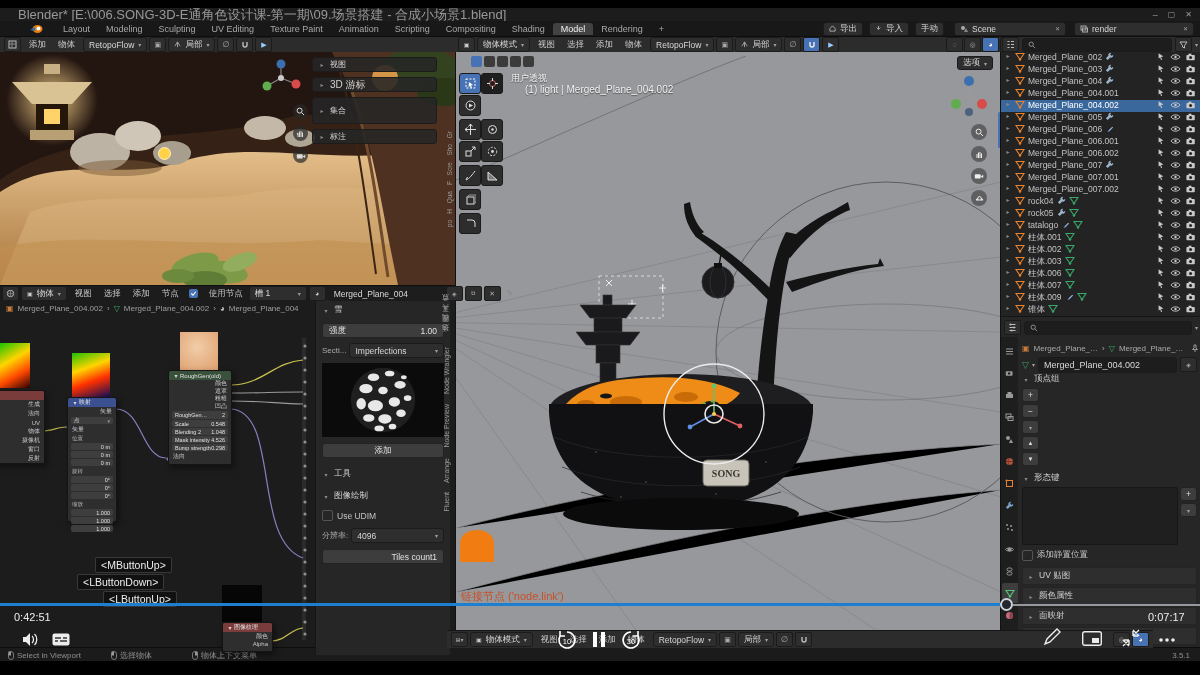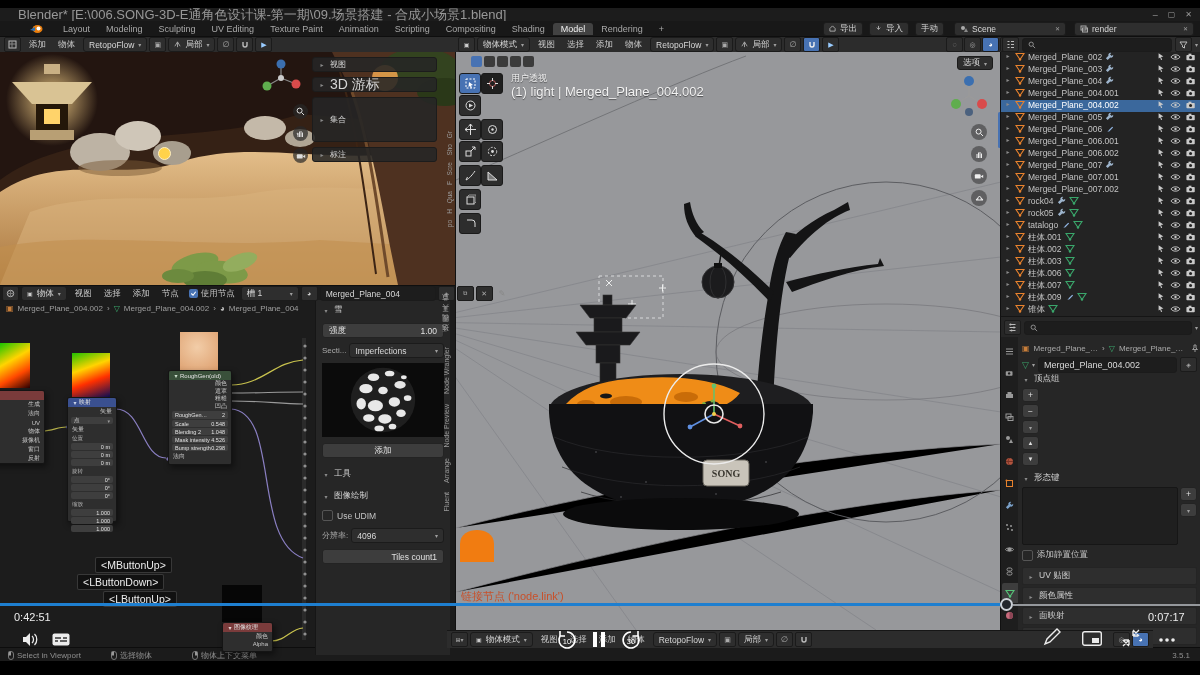--- a/index.html
+++ b/index.html
@@ -317,24 +317,24 @@
 
   <div class="ab" style="left:312px;top:57px;width:125px;z-index:3;display:flex;flex-direction:column;gap:5px">
 
       <div style="height:13px;background:rgba(38,38,38,.88);border:1px solid #1c1c1c;border-radius:3px;display:flex;align-items:center;gap:4px;padding:0 5px">
         <span class="caret">▸</span>
         <span style="font-size:8px;color:#d5d5d5">视图</span>
       </div>
 
       <div style="height:13px;background:rgba(38,38,38,.88);border:1px solid #1c1c1c;border-radius:3px;display:flex;align-items:center;gap:4px;padding:0 5px">
         <span class="caret">▸</span>
-        <span style="font-size:14px;color:#d5d5d5">3D 游标</span>
-      </div>
-
-      <div style="height:13px;background:rgba(38,38,38,.88);border:1px solid #1c1c1c;border-radius:3px;display:flex;align-items:center;gap:4px;padding:15px 5px">
+        <span style="font-size:10px;color:#d5d5d5">3D 游标</span>
+      </div>
+
+      <div style="height:13px;background:rgba(38,38,38,.88);border:1px solid #1c1c1c;border-radius:3px;display:flex;align-items:center;gap:4px;padding:6px 5px">
         <span class="caret">▸</span>
         <span style="font-size:8px;color:#d5d5d5">集合</span>
       </div>
 
       <div style="height:13px;background:rgba(38,38,38,.88);border:1px solid #1c1c1c;border-radius:3px;display:flex;align-items:center;gap:4px;padding:0 5px">
         <span class="caret">▸</span>
         <span style="font-size:8px;color:#d5d5d5">标注</span>
       </div>
 
   </div>
@@ -362,21 +362,21 @@
         <span style="font-size:6px;color:#ccc">▣</span>
         <span>物体</span>
         <span class="chev">▾</span>
       </div>
     <div class="row">
       <span class="hmenu">视图</span>
         <span class="hmenu">选择</span>
         <span class="hmenu">添加</span>
         <span class="hmenu">节点</span>
     </div>
-    <div class="row" style="gap:3px;margin-left:2px">
+    <div class="row" style="gap:11px;margin-left:2px">
       <div style="width:9px;height:9px;background:#4772b3;border-radius:2px;display:flex;align-items:center;justify-content:center">
         <svg class="ic" width="7" height="7" viewBox="0 0 8 8">
             <path d="M1.5 4l2 2 3-4" stroke="#fff" stroke-width="1.3" fill="none"></path>
           </svg>
       </div>
       <span style="font-size:8.5px">使用节点</span>
     </div>
     <div class="dd" style="margin-left:4px;width:46px">
         <span>槽 1</span>
         <span class="sp"></span>
@@ -796,21 +796,21 @@
       <path d="M258,362 L234,375" stroke="#5f8fe0" stroke-width="1.6"></path>
       <circle cx="258" cy="334" r="2.4" fill="#67c06c"></circle>
         <circle cx="284" cy="374" r="2.4" fill="#e05f5f"></circle>
         <circle cx="234" cy="375" r="2.4" fill="#5f8fe0"></circle>
       <circle cx="258" cy="362" r="9" fill="none" stroke="#e8e8e8" stroke-width="1.6"></circle>
       <circle cx="258" cy="362" r="2" fill="#f4d04a"></circle>
     </svg>
 
     
     <div class="ab" style="left:55px;top:20px;font-size:9px;color:#f2f2f2;text-shadow:0 1px 1px rgba(0,0,0,.5)">用户透视</div>
-    <div class="ab" style="left:55px;top:32px;font-size:13px;color:#f2f2f2;text-shadow:0 1px 1px rgba(0,0,0,.5)">(1) light | Merged_Plane_004.002</div>
+    <div class="ab" style="left:69px;top:32px;font-size:10px;color:#f2f2f2;text-shadow:0 1px 1px rgba(0,0,0,.5)">(1) light | Merged_Plane_004.002</div>
 
     
     <div class="ab row" style="left:15px;top:4px;gap:2px">
       <div style="width:11px;height:11px;background:#4772b3;border-radius:2px"></div>
       <div style="width:11px;height:11px;background:#3b3b3b;border-radius:2px"></div>
       <div style="width:11px;height:11px;background:#3b3b3b;border-radius:2px"></div>
       <div style="width:11px;height:11px;background:#3b3b3b;border-radius:2px"></div>
       <div style="width:11px;height:11px;background:#3b3b3b;border-radius:2px"></div>
     </div>
 

